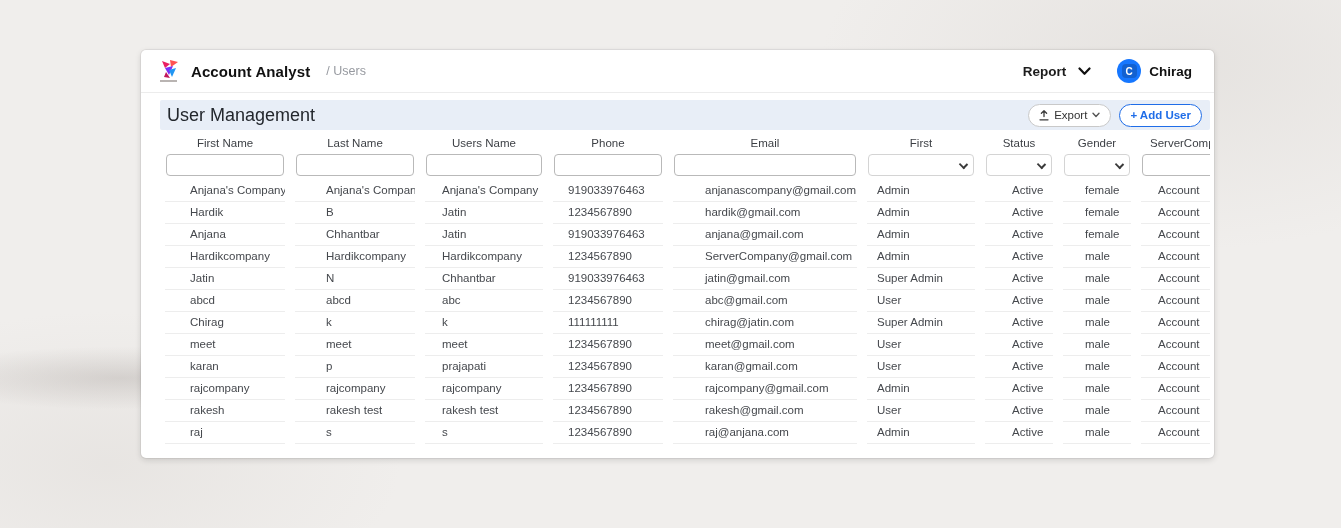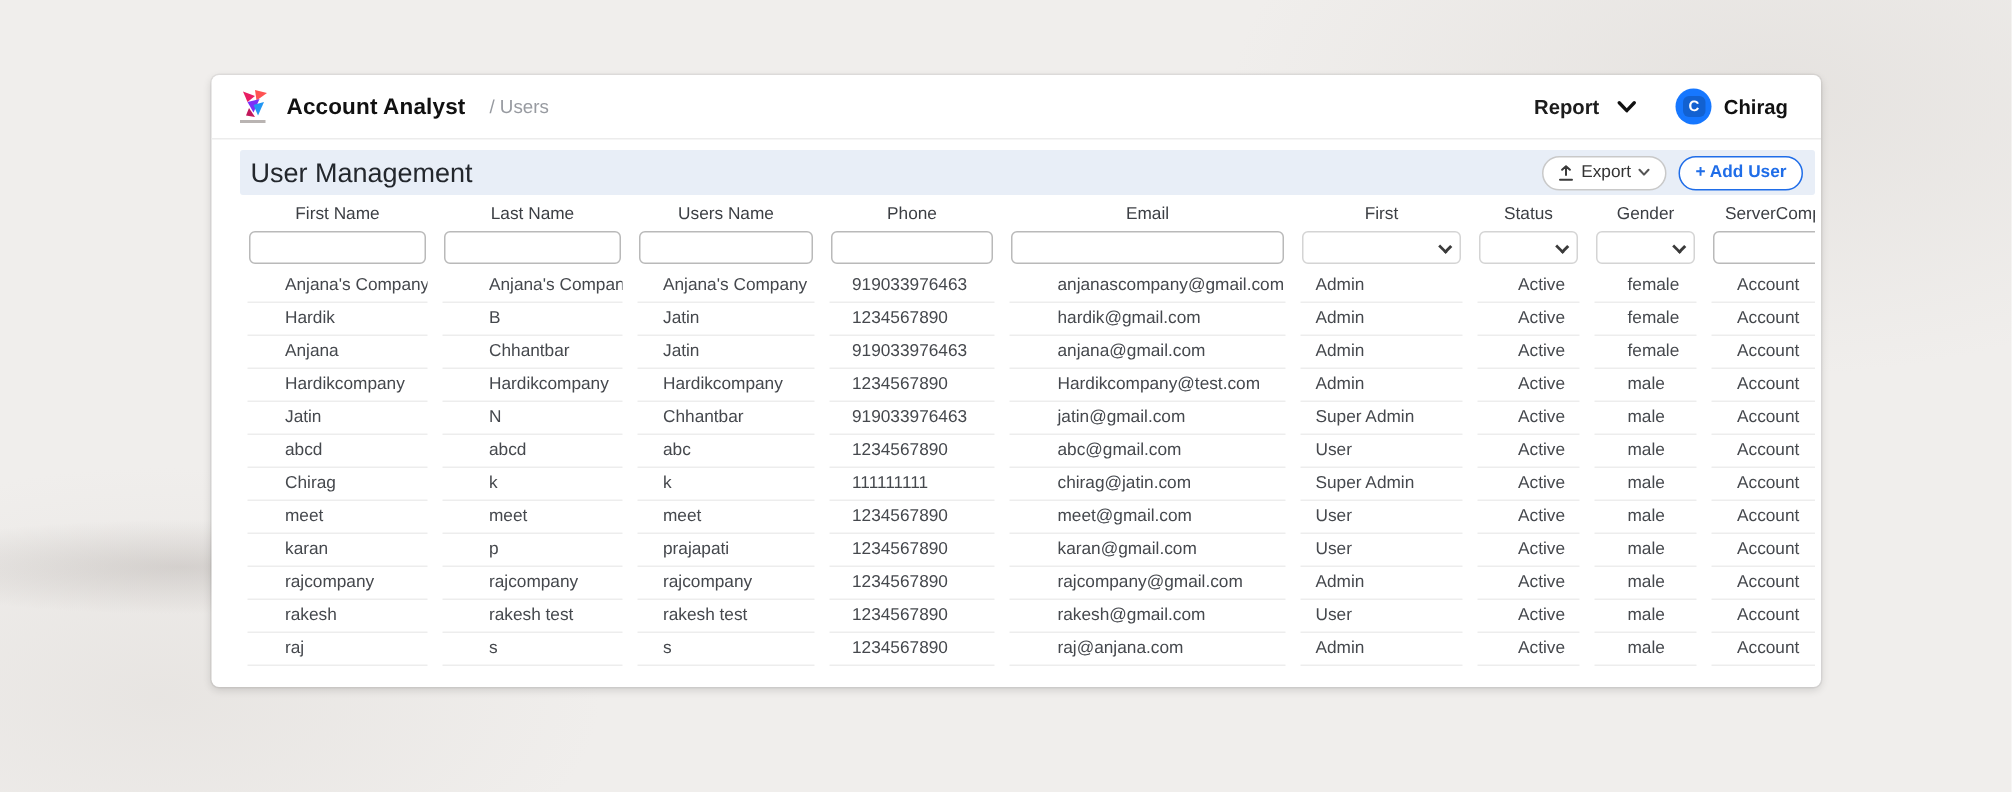--- a/index.html
+++ b/index.html
@@ -310,21 +310,21 @@
               <td class="c1">
                 <div class="cell">Hardikcompany</div>
               </td>
               <td class="c2">
                 <div class="cell">Hardikcompany</div>
               </td>
               <td class="c3">
                 <div class="cell">1234567890</div>
               </td>
               <td class="c4">
-                <div class="cell">Hardikcompany@test.com</div>
+                <div class="cell">ServerCompany@gmail.com</div>
               </td>
               <td class="c5">
                 <div class="cell">Admin</div>
               </td>
               <td class="c6">
                 <div class="cell">Active</div>
               </td>
               <td class="c7">
                 <div class="cell">male</div>
               </td>

